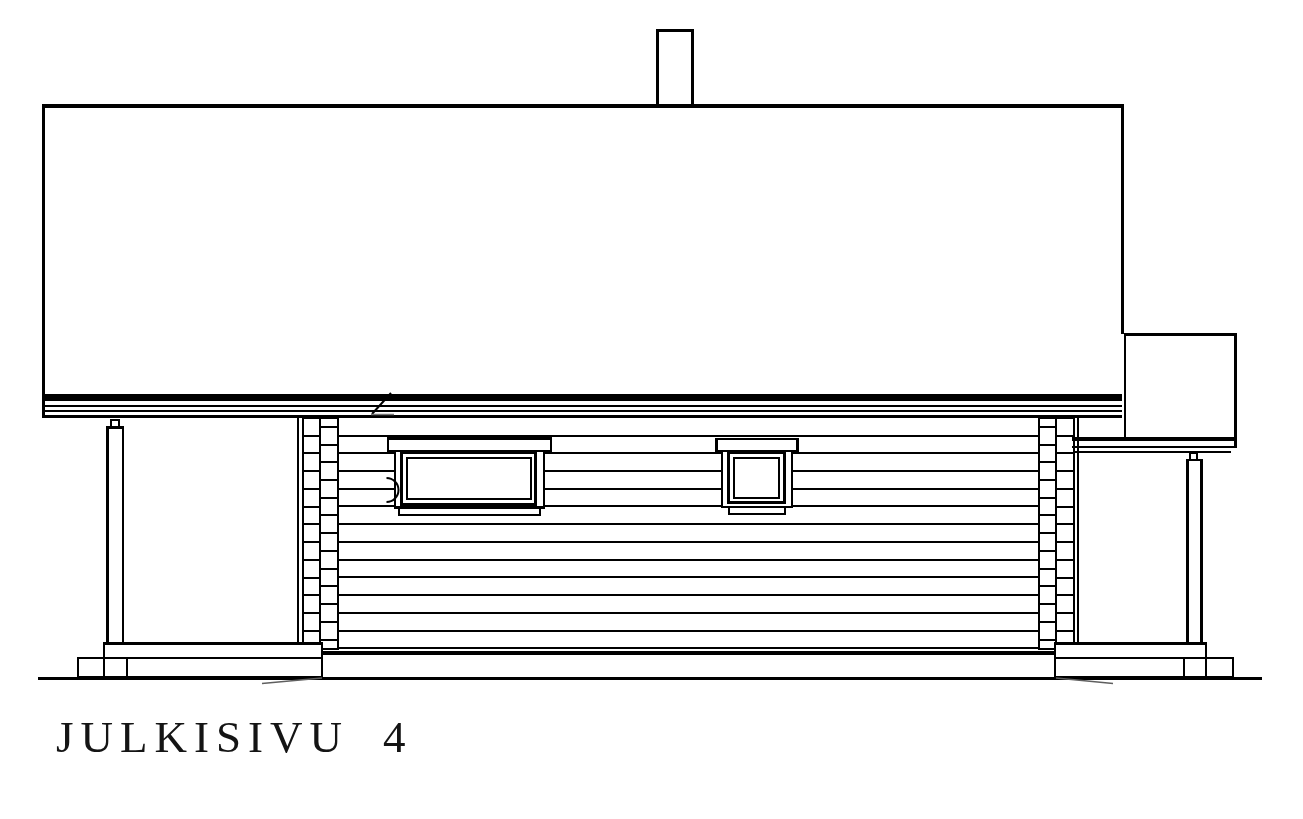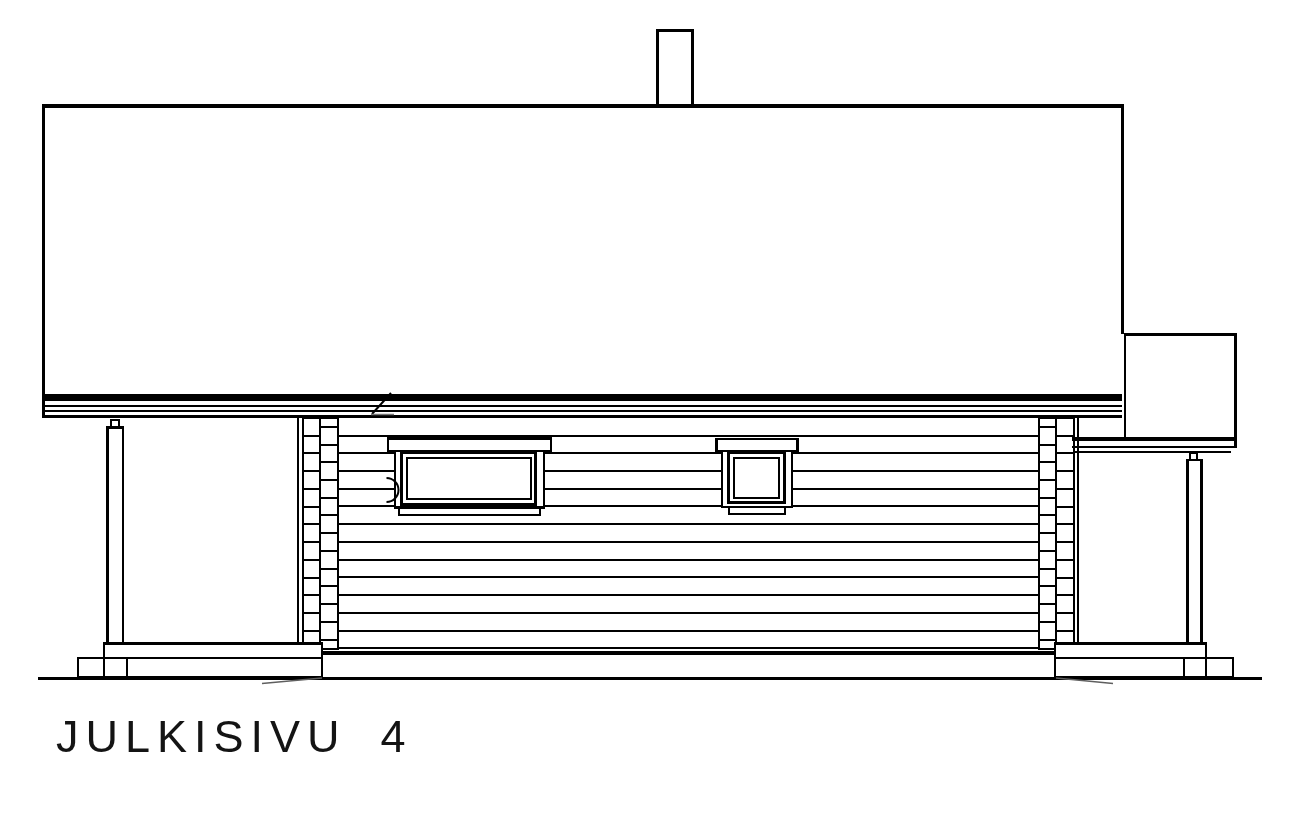--- a/index.html
+++ b/index.html
@@ -7,21 +7,21 @@
     position:relative;
     width:1303px;height:819px;
     background:#ffffff;
     overflow:hidden;
     font-family:"Liberation Sans", sans-serif;
   }
   svg{position:absolute;left:0;top:0;display:block;}
   .title-block{
     position:absolute;
     left:56px;top:711px;
-    font-family:Liberation Sans, sans-serif;
+    font-family:Liberation Serif, serif;
     font-size:45px;
     font-weight:300;
     letter-spacing:7px;
     color:#141414;
     white-space:nowrap;
   }
   .title-block .num{margin-left:34px;}
 </style>
 </head>
 <body>

